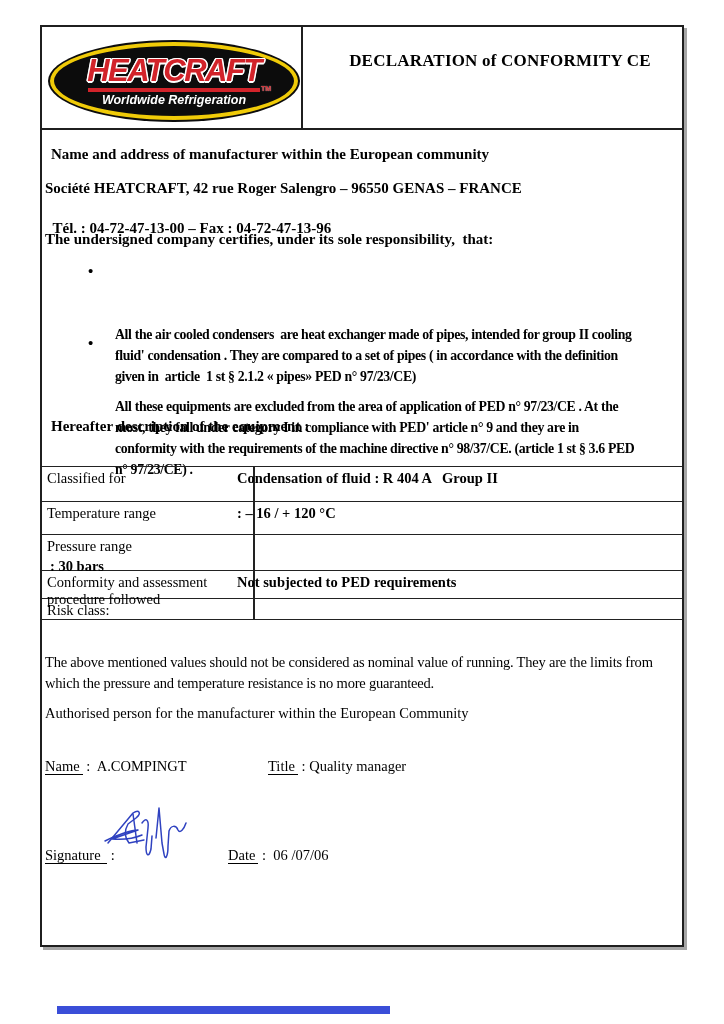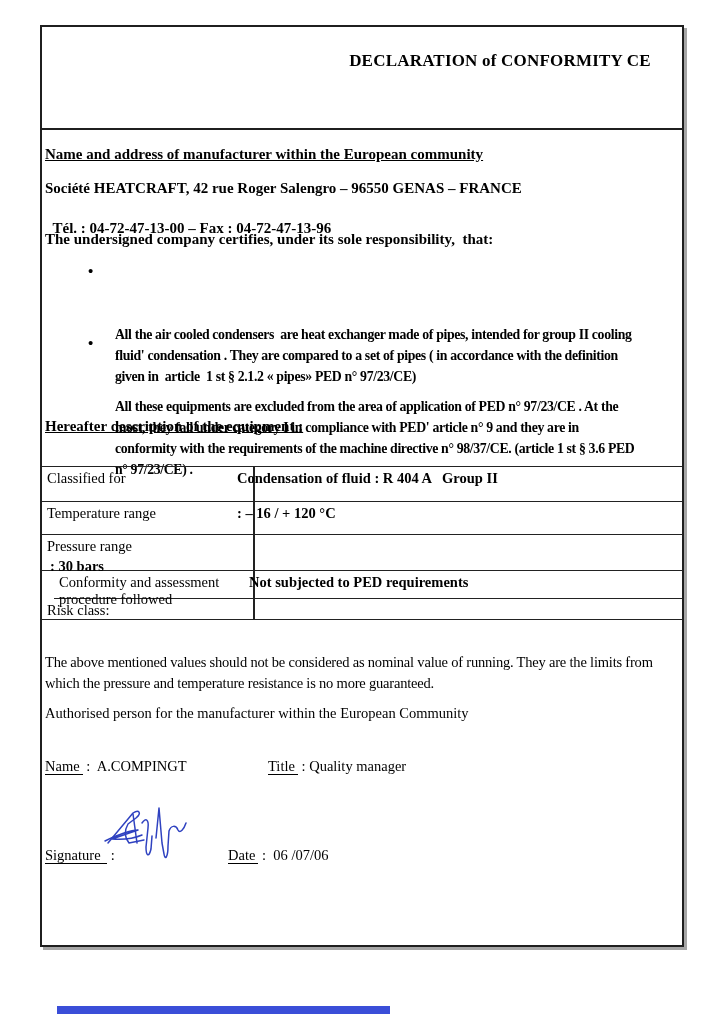--- a/index.html
+++ b/index.html
@@ -25,51 +25,60 @@
     color:#d2232a;font-size:31px;line-height:1;letter-spacing:-1.5px;
     text-shadow:-1.5px 0 #fff,1.5px 0 #fff,0 -1.5px #fff,0 1.5px #fff,-1px -1px #fff,1px 1px #fff,-1px 1px #fff,1px -1px #fff;}
   .logo-rule{position:relative;width:172px;height:4px;background:#d2232a;margin:2px 0 2px;}
   .logo-tm{position:absolute;right:-11px;top:-3px;color:#d2232a;font-size:7px;font-weight:bold;
     font-family:"Liberation Sans", sans-serif;text-shadow:0 0 1px #fff;}
   .logo-tag{font-family:"Liberation Sans", sans-serif;font-weight:bold;font-style:italic;
     color:#fff;font-size:12.5px;line-height:1;}
   
   .t{position:absolute;left:3px;font-size:15px;white-space:pre-wrap;}
   .b{font-weight:bold;}
-  .u{text-decoration:underline;}
+  .u{margin-left:6px;}
   .ul-label{border-bottom:1.3px solid #000;padding-right:3px;}
   
   .bullet{position:absolute;left:46px;right:4px;line-height:21px;font-weight:bold;
     font-size:13.8px;letter-spacing:-0.35px;white-space:pre-wrap;}
   .bullet-glyph{position:absolute;left:0;top:0;font-size:15px;}
   .bullet-text{display:block;margin-left:27px;}
   
   .spec-table{position:absolute;left:0;right:0;top:439px;border-top:1.5px solid #222;}
   .trow{position:relative;display:flex;border-bottom:1.5px solid #222;box-sizing:border-box;}
   .trow:nth-child(1){height:34px;}
   .trow:nth-child(2){height:35px;}
   .trow:nth-child(3){height:33px;}
   .trow:nth-child(4){height:36px;flex-direction:column;}
-  .trow:nth-child(5){height:28px;margin-left:12px;}
+  .trow:nth-child(5){height:28px;}
   .tlabel{width:187px;box-sizing:border-box;padding:3px 4px 0 5px;font-size:14.5px;line-height:17px;white-space:pre-wrap;}
   .tvalue{flex:1;padding:3px 4px 0 8px;font-weight:bold;font-size:14.5px;white-space:pre;}
   .tdivider{position:absolute;left:211px;top:0;bottom:0;width:1.5px;background:#222;}
   .disclaimer{line-height:21px;font-size:14.5px;letter-spacing:-0.2px;}
   .footer-line{font-size:14.5px;white-space:pre;}
   
   .sig-svg{position:absolute;left:60px;top:775px;}
   
   .bottom-rule{position:absolute;left:57px;top:1006px;width:333px;height:8px;background:#3a4ed8;}
 </style>
 </head>
 <body>
 
 <div class="doc">
 
   <div class="hdr">
+    <div class="hdr-left">
+      <div class="logo">
+        <div class="logo-brand">HEATCRAFT</div>
+        <div class="logo-rule">
+          <span class="logo-tm">TM</span>
+        </div>
+        <div class="logo-tag">Worldwide Refrigeration</div>
+      </div>
+    </div>
     <div class="hdr-right">
       <div class="doc-title">DECLARATION of CONFORMITY CE</div>
     </div>
   </div>
 
   <div class="t b u" style="top:119px;">Name and address of manufacturer within the European community</div>
   <div class="t b" style="top:151px;line-height:20px;"><span>Société HEATCRAFT, 42 rue Roger Salengro – 96550 GENAS – FRANCE</span><br>
   <span>Tél. : 04-72-47-13-00 – Fax : 04-72-47-13-96</span></div>
   <div class="t b" style="top:204px;">The undersigned company certifies, under its sole responsibility,  that:</div>
 

